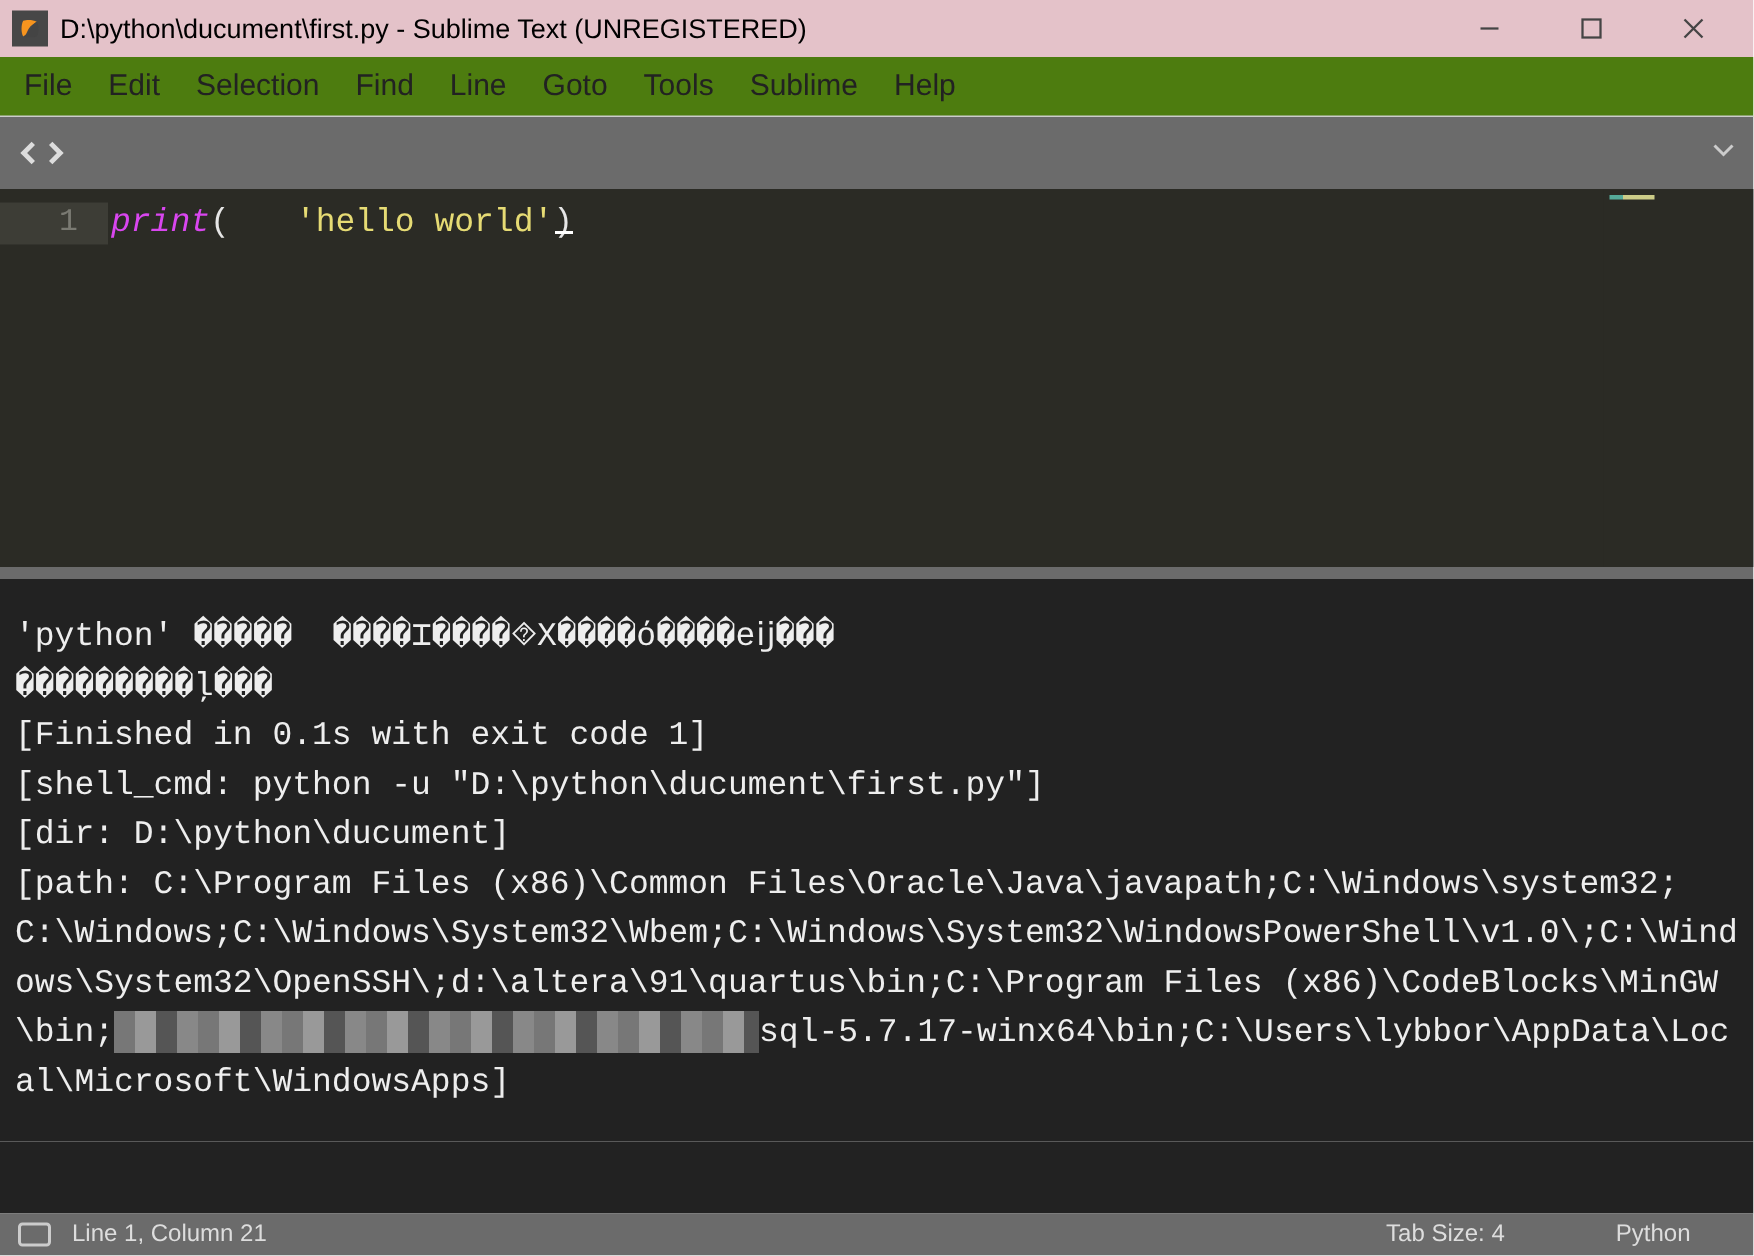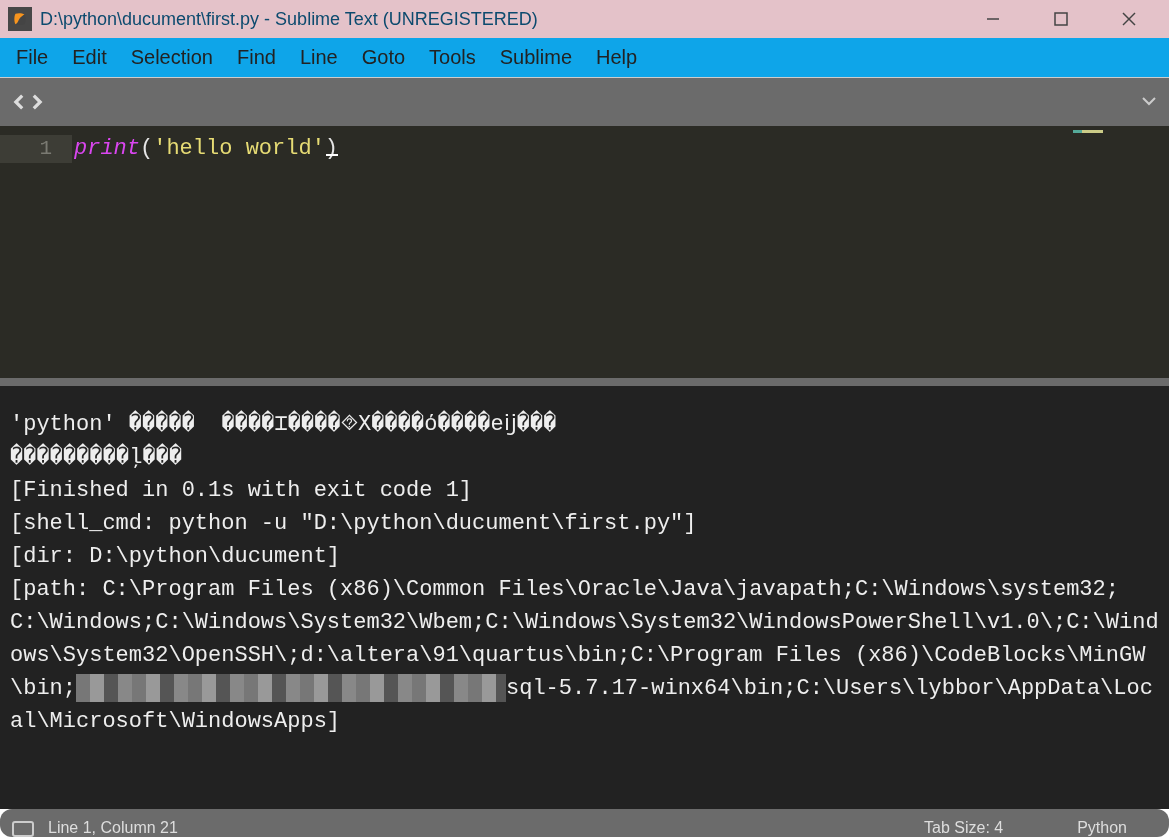--- a/index.html
+++ b/index.html
@@ -23,34 +23,34 @@
   height: 24px;
   background: #474747;
   display: flex;
   align-items: center;
   justify-content: center;
 }
 .app-icon svg { width: 18px; height: 18px; }
 .title-text {
   flex: 1;
   font-size: 18px;
-  color: #0c4a6e;
+  color: #000000;
 }
 .win-controls { display: flex; gap: 28px; padding-right: 12px; }
 .win-btn {
   width: 40px;
   height: 28px;
   display: flex;
   align-items: center;
   justify-content: center;
   color: #444;
 }
 .menubar {
   height: 40px;
-  background: #0ea5e9;
+  background: #4d7c0f;
   display: flex;
   align-items: center;
   padding: 0 4px;
   border-bottom: 1px solid #ccc;
 }
 .menu-item {
   padding: 6px 12px;
   font-size: 20px;
   color: #222;
   cursor: pointer;
@@ -134,21 +134,21 @@
 }
 .code-area {
   flex: 1;
   padding: 9px 0 0 2px;
   font-family: Consolas, "Courier New", monospace;
   font-size: 22px;
   line-height: 28px;
 }
 .tok-fn { color: #d946ef; font-style: italic; }
 .tok-paren { color: #e6e6e6; }
-.tok-str { color: #e6db74; }
+.tok-str { color: #e6db74; margin-left: 44px; }
 .cursor-underline {
   border-bottom: 2px solid #fff;
   display: inline-block;
   width: 12px;
   margin-left: -12px;
   position: relative;
   top: 2px;
 }
 .minimap {
   width: 100px;
@@ -182,25 +182,24 @@
     repeating-linear-gradient(90deg, #777 0 14px, #999 14px 28px, #555 28px 42px, #888 42px 56px);
   filter: blur(0.3px);
   vertical-align: middle;
 }
 .spacer { height: 48px; background: #222; }
 .statusbar {
   height: 28px;
   background: #6b6b6b;
   color: #ddd;
   display: flex;
-  align-items: flex-end;
+  align-items: center;
   font-size: 16px;
   padding: 0 12px;
   gap: 14px;
-  border-radius: 12px;
 }
 .status-icon {
   width: 22px;
   height: 16px;
   border: 2px solid #ccc;
   border-radius: 3px;
 }
 .status-spacer { flex: 1; }
 .status-right { padding: 0 30px; }
 </style>

